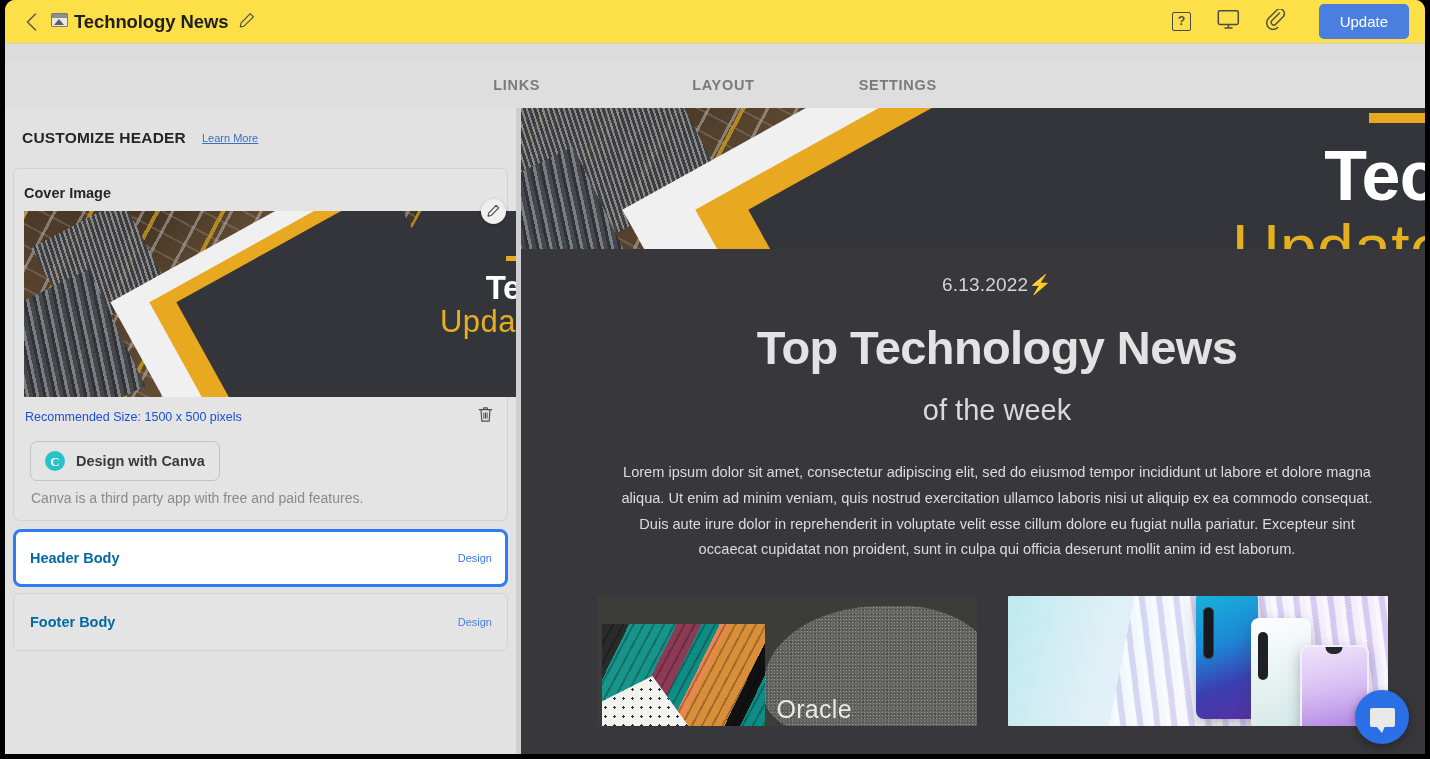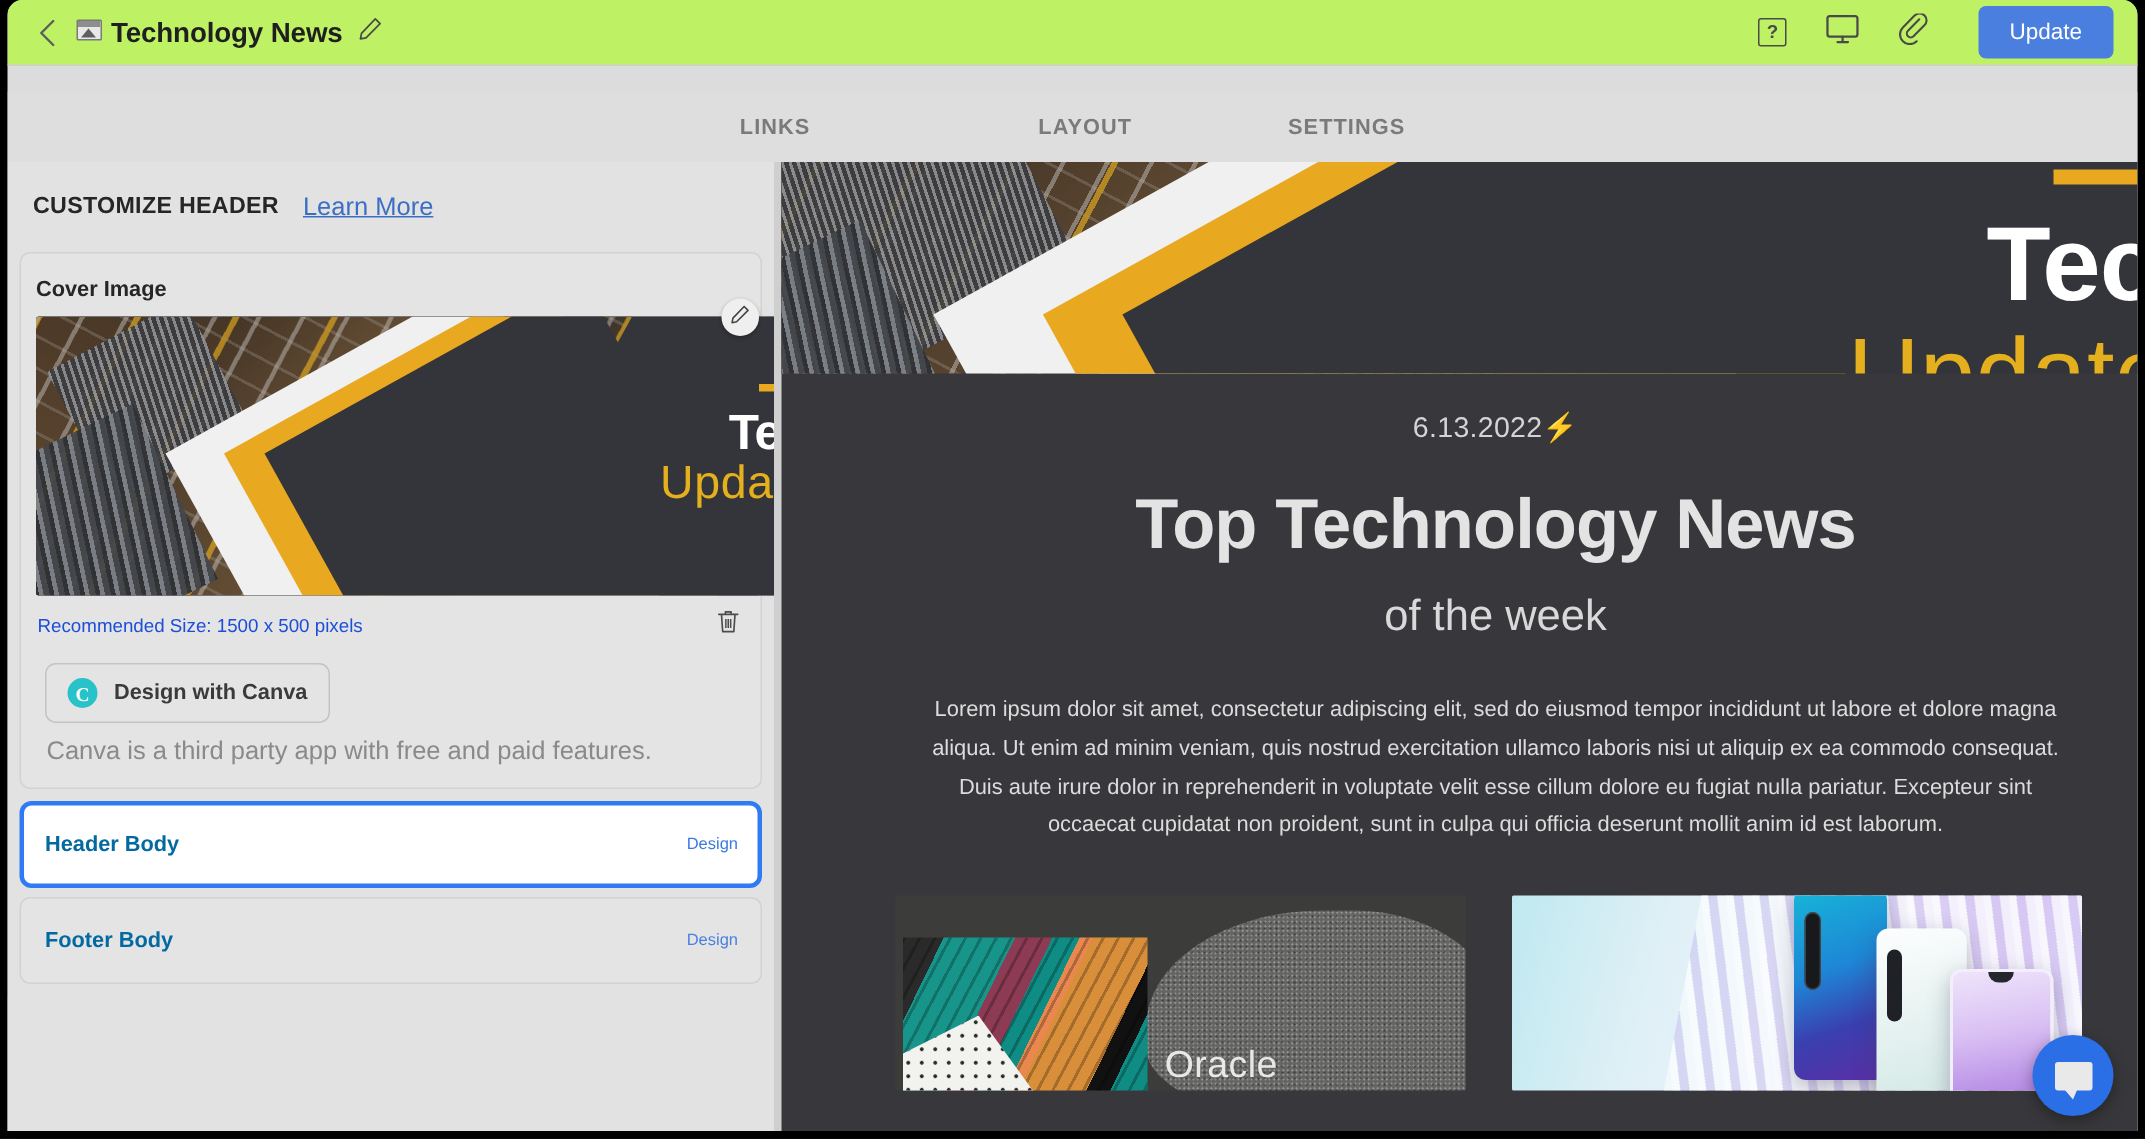--- a/index.html
+++ b/index.html
@@ -29,21 +29,21 @@
     border-top-left-radius: 10px;
     border-top-right-radius: 10px;
     overflow: hidden;
   }
 
   
   .topbar {
     position: absolute;
     top: 0; left: 0; right: 0;
     height: 44px;
-    background: #bef264;
+    background: #fde047;
     display: flex;
     align-items: center;
     padding: 0 16px 0 10px;
     border-bottom: 1px solid #cfcfcf;
   }
   .back-btn {
     width: 32px; height: 32px;
     display: flex; align-items: center; justify-content: center;
     cursor: pointer;
     color: #5d5d5d;
@@ -207,21 +207,21 @@
     gap: 16px;
     flex: none;
   }
   .panel-head-title {
     font-size: 15.5px;
     font-weight: 700;
     color: #262626;
     letter-spacing: 0.2px;
   }
   .learn-more {
-    font-size: 17px;
+    font-size: 11px;
     color: #3b6fc4;
     text-decoration: underline;
     cursor: pointer;
   }
 
   .card {
     background: #e4e4e4;
     border: 1px solid #d2d2d2;
     border-radius: 7px;
     margin: 0 8px 8px 8px;
@@ -300,21 +300,21 @@
     display: flex; align-items: center; justify-content: center;
     line-height: 1;
     font-family: "Liberation Serif", serif;
   }
   .canva-btn-label {
     font-size: 14.5px;
     color: #3a3a3a;
     font-weight: 600;
   }
   .canva-note {
-    font-size: 17px;
+    font-size: 14px;
     color: #8a8a8a;
     padding: 9px 0 14px 17px;
   }
 
   .body-row {
     display: flex;
     align-items: center;
     justify-content: space-between;
     padding: 20px 15px 20px 16px;
   }

